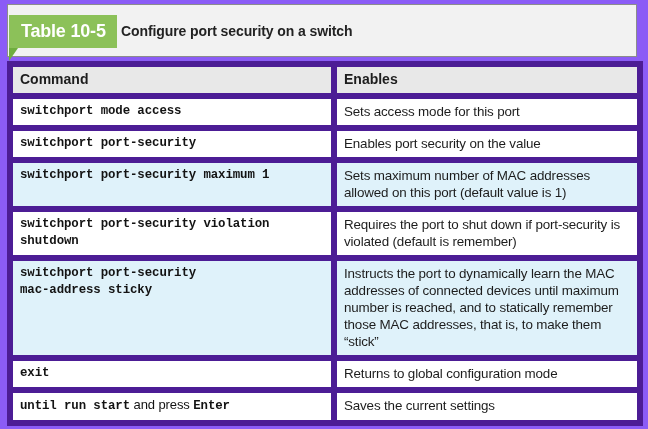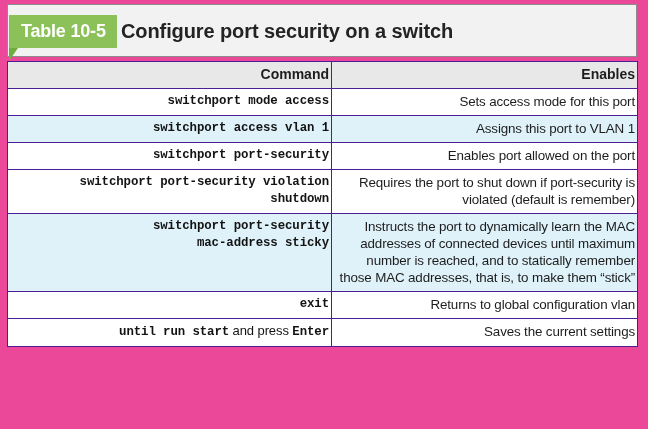--- a/index.html
+++ b/index.html
@@ -12,21 +12,21 @@
     height: 429px;
     overflow: hidden;
     font-family: "Liberation Sans", sans-serif;
     -webkit-font-smoothing: antialiased;
   }
 
   .page {
     position: relative;
     width: 648px;
     height: 429px;
-    background: #ec4899;
+    background: #8b5cf6;
   }
 
   
   .title-band {
     position: absolute;
     left: 7px;
     top: 4px;
     width: 630px;
     height: 53px;
     box-sizing: border-box;
@@ -63,43 +63,43 @@
     width: 9px;
     height: 13px;
     background: #6fae3e;
     clip-path: polygon(0 0, 100% 0, 0 100%);
   }
 
   .band-title {
     position: absolute;
     left: 113px;
     top: 12px;
-    font-size: 20px;
+    font-size: 14px;
     font-weight: bold;
     color: #232323;
     letter-spacing: -0.1px;
     line-height: 29px;
   }
 
   
   .tbl {
     position: absolute;
     left: 7px;
     top: 61px;
     width: 630px;
     border-collapse: collapse;
     table-layout: fixed;
     background: #ffffff;
   }
 
   .tbl td, .tbl th {
-    border: 1px solid #4c1d95;
+    border: 6px solid #4c1d95;
     vertical-align: top;
     padding: 4px 2px 5px 7px;
-    text-align: right;
+    text-align: left;
   }
 
   .col-cmd  { width: 324px; }
   .col-purp { width: 306px; }
 
   .tbl thead th {
     background: #e8e8e8;
     font-size: 14px;
     font-weight: bold;
     color: #1d1d1d;
@@ -157,41 +157,41 @@
       <tr>
         <th>Command</th>
         <th>Enables</th>
       </tr>
     </thead>
     <tbody id="tbody">
         <tr class="plain-row">
           <td class="cmd">switchport mode access</td>
           <td class="purpose">Sets access mode for this port</td>
         </tr>
-        <tr class="shaded">
-          <td class="cmd">switchport access vlan 1</td>
-          <td class="purpose">Assigns this port to VLAN 1</td>
-        </tr>
         <tr class="plain-row">
           <td class="cmd">switchport port-security</td>
-          <td class="purpose">Enables port allowed on the port</td>
+          <td class="purpose">Enables port security on the value</td>
+        </tr>
+        <tr class="shaded">
+          <td class="cmd">switchport port-security maximum 1</td>
+          <td class="purpose">Sets maximum number of MAC addresses allowed on this port (default value is 1)</td>
         </tr>
         <tr class="plain-row">
           <td class="cmd">switchport port-security violation
 shutdown</td>
           <td class="purpose">Requires the port to shut down if port-security is violated (default is remember)</td>
         </tr>
         <tr class="shaded">
           <td class="cmd">switchport port-security
 mac-address sticky</td>
           <td class="purpose">Instructs the port to dynamically learn the MAC addresses of connected devices until maximum number is reached, and to statically remember those MAC addresses, that is, to make them “stick”</td>
         </tr>
         <tr class="plain-row">
           <td class="cmd">exit</td>
-          <td class="purpose">Returns to global configuration vlan</td>
+          <td class="purpose">Returns to global configuration mode</td>
         </tr>
         <tr class="plain-row">
           <td class="cmd"><span>until run start</span><span class="plain"> and press </span><span>Enter</span></td>
           <td class="purpose">Saves the current settings</td>
         </tr>
       </tbody>
   </table>
 
 </div>
 

